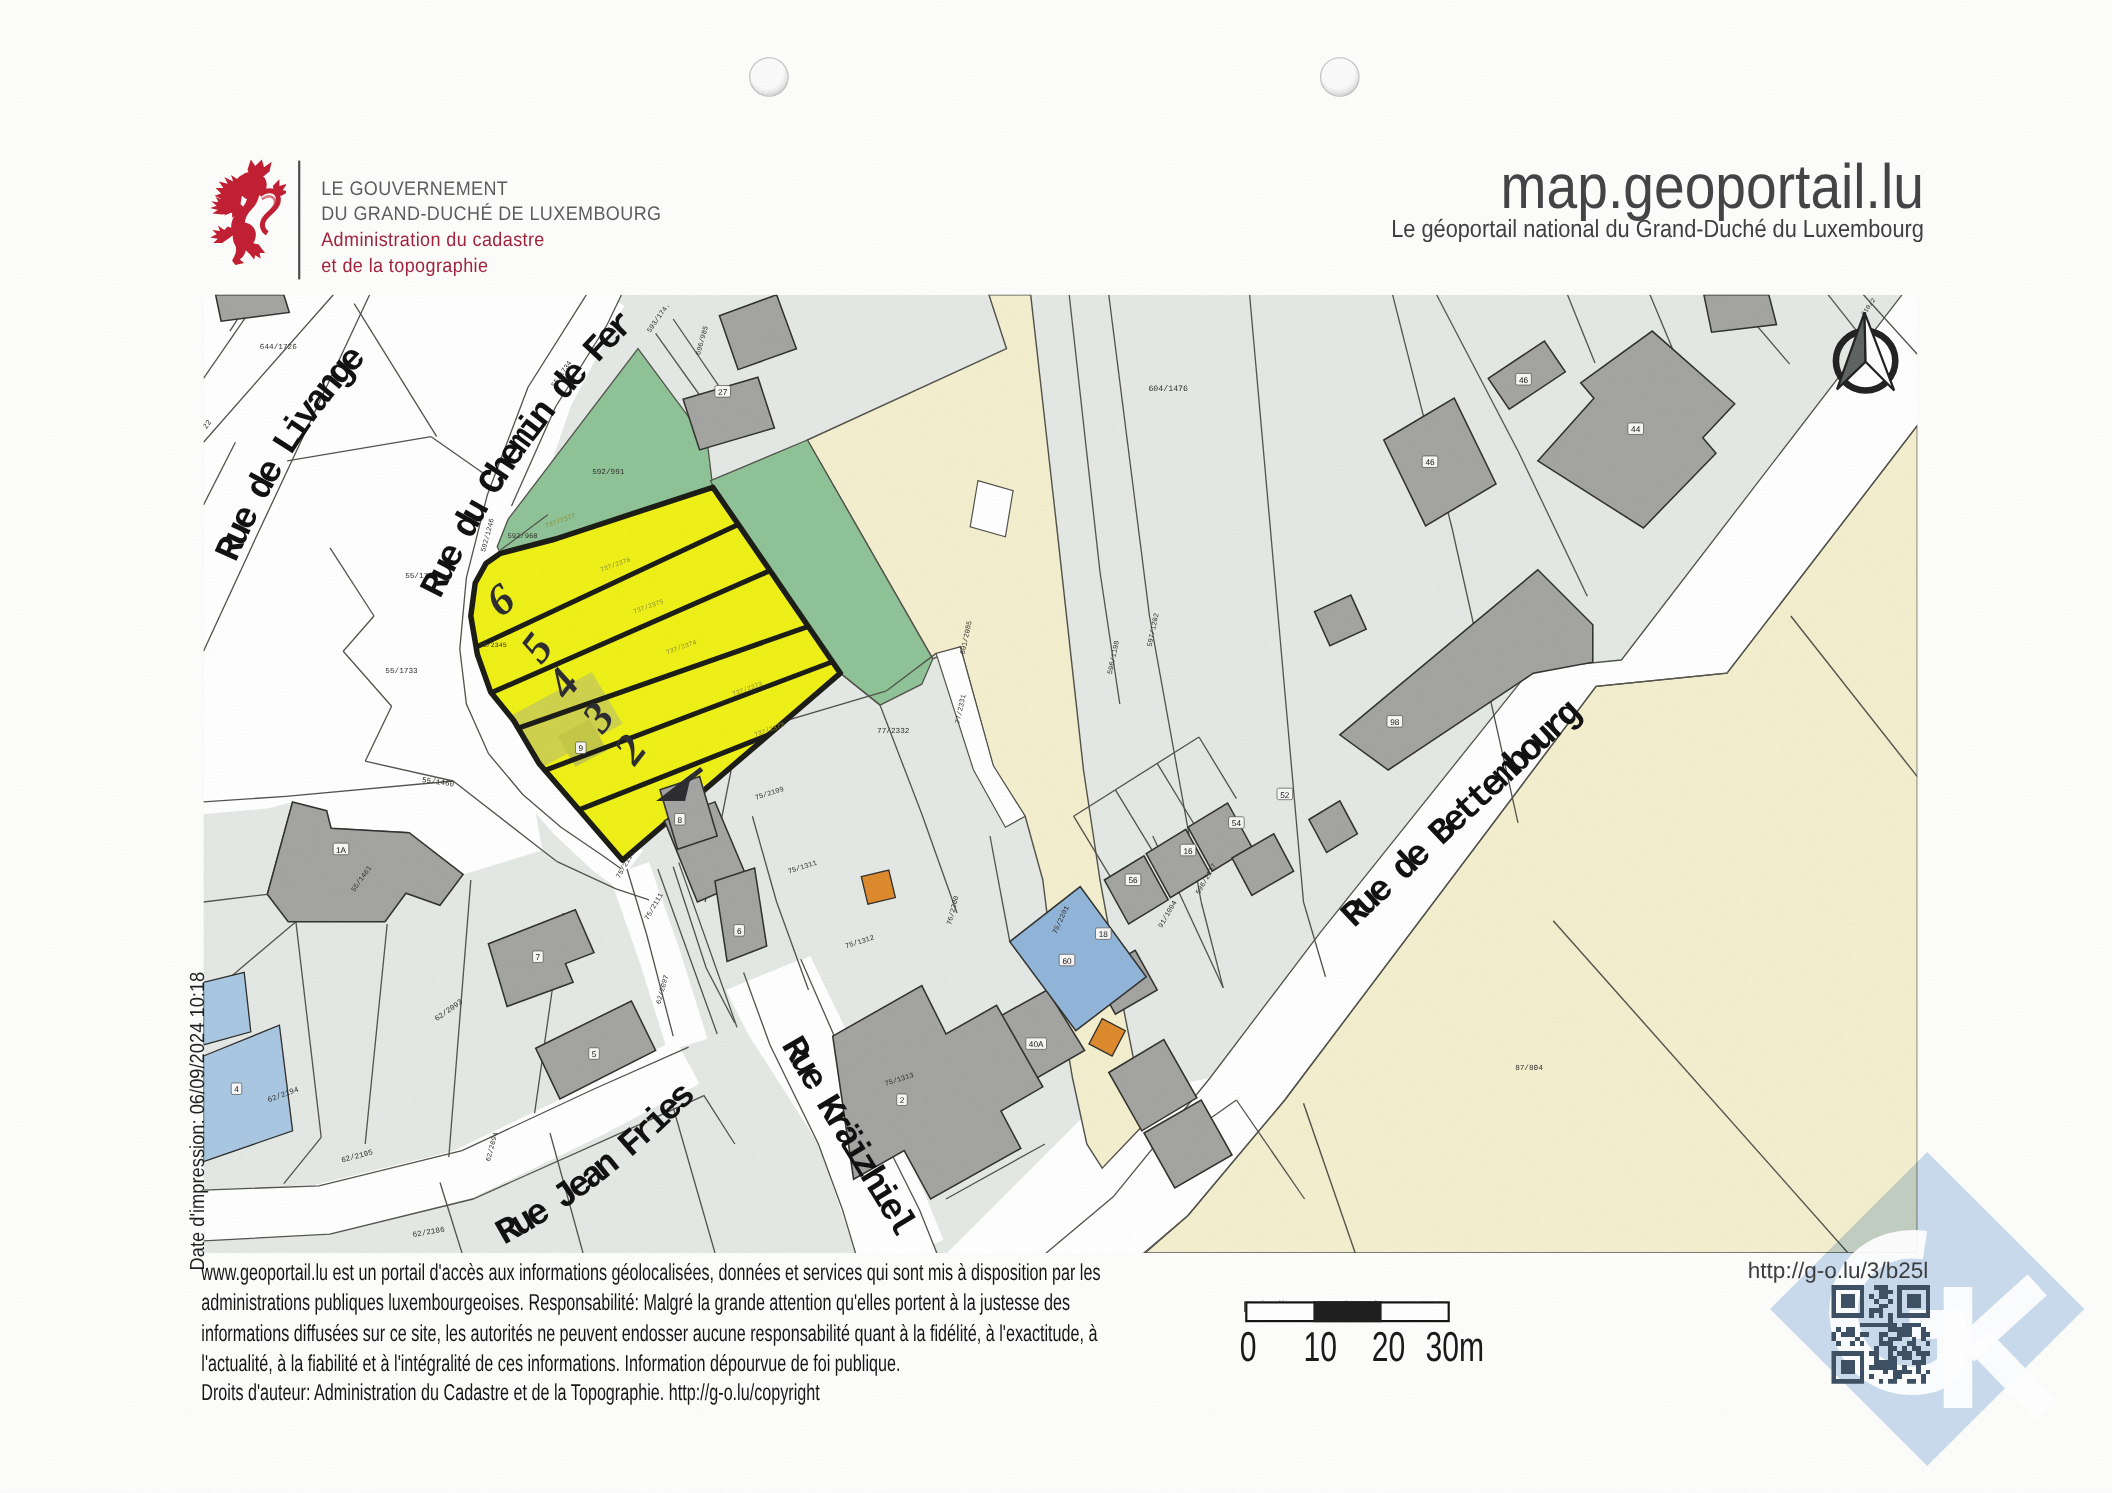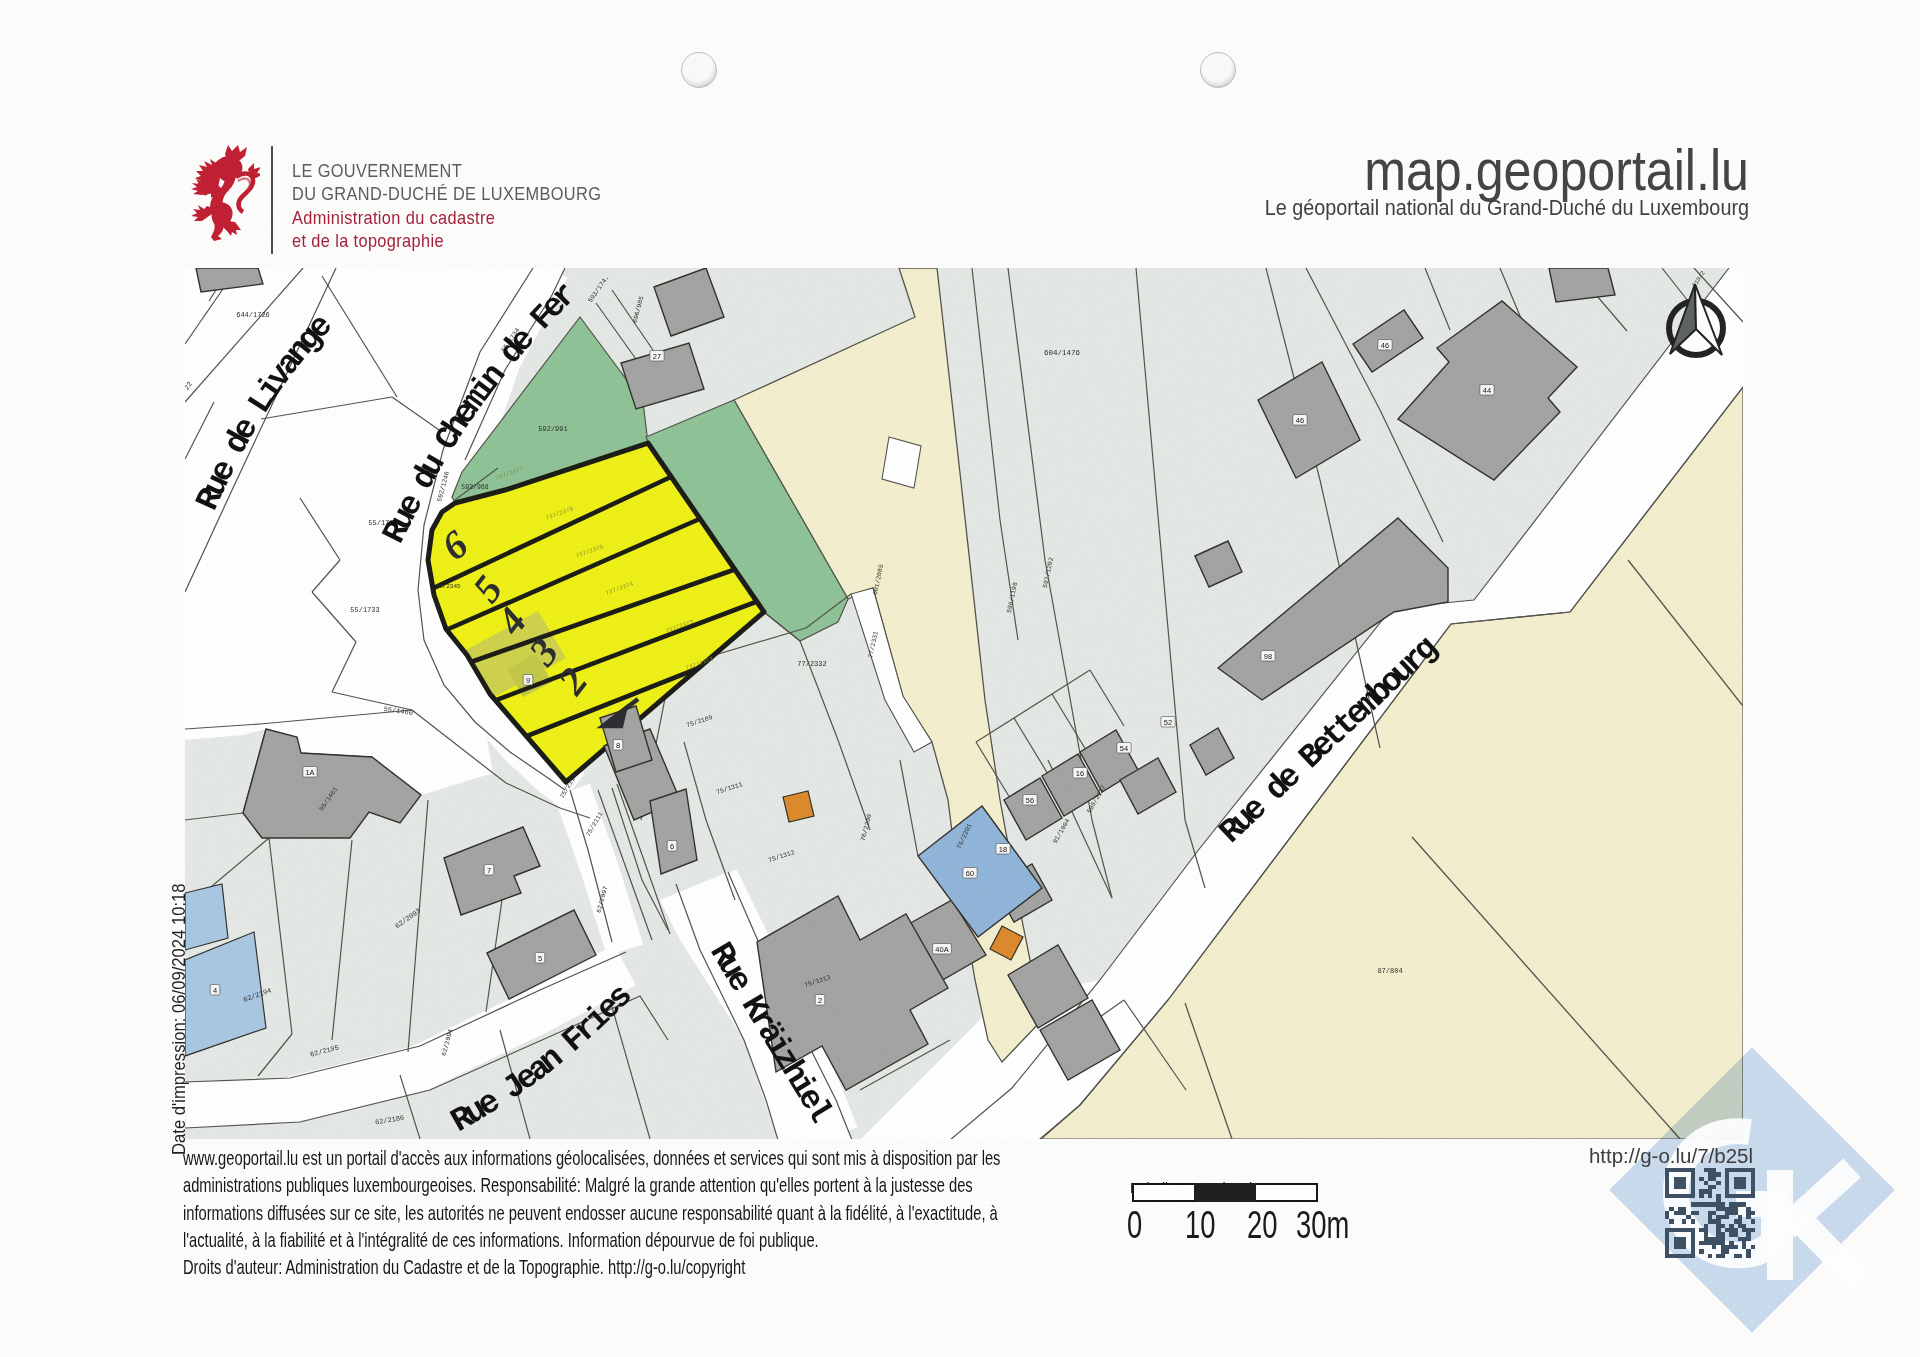--- a/index.html
+++ b/index.html
@@ -396,21 +396,21 @@
 
 <svg class="abs" style="left:1652px;top:1100px;" width="245" height="200" viewBox="0 0 245 200">
 <g fill="none" stroke="#ffffff" stroke-opacity="0.93" stroke-width="26">
 <path d="M98 32 C58 26 24 52 24 92 C24 130 54 158 92 155 C106 154 116 148 122 140 L122 104 L84 104"></path>
 <path d="M128 70 L128 180"></path>
 <path d="M200 68 L134 128"></path>
 <path d="M146 118 L208 182"></path>
 </g>
 </svg>
 
-<div class="abs" style="left:1400px;top:1144px;width:353px;text-align:right;font-size:20.5px;color:#3a3a3c;">http://g-o.lu/7/b25l</div>
+<div class="abs" style="left:1400px;top:1144px;width:353px;text-align:right;font-size:20.5px;color:#3a3a3c;">http://g-o.lu/3/b25l</div>
 
 <svg class="abs" style="left:0;top:0;pointer-events:none;" width="1920" height="1357">
 <filter id="paperNoise">
       <feTurbulence type="fractalNoise" baseFrequency="0.55" numOctaves="2" seed="7"></feTurbulence>
       <feColorMatrix type="saturate" values="0"></feColorMatrix>
     </filter>
 <rect width="1920" height="1357" filter="url(#paperNoise)" opacity="0.055"></rect>
 </svg>
 
 <svg class="abs" style="left:1665px;top:1168px;" width="90" height="90" viewBox="0 0 21 21" shape-rendering="crispEdges">

